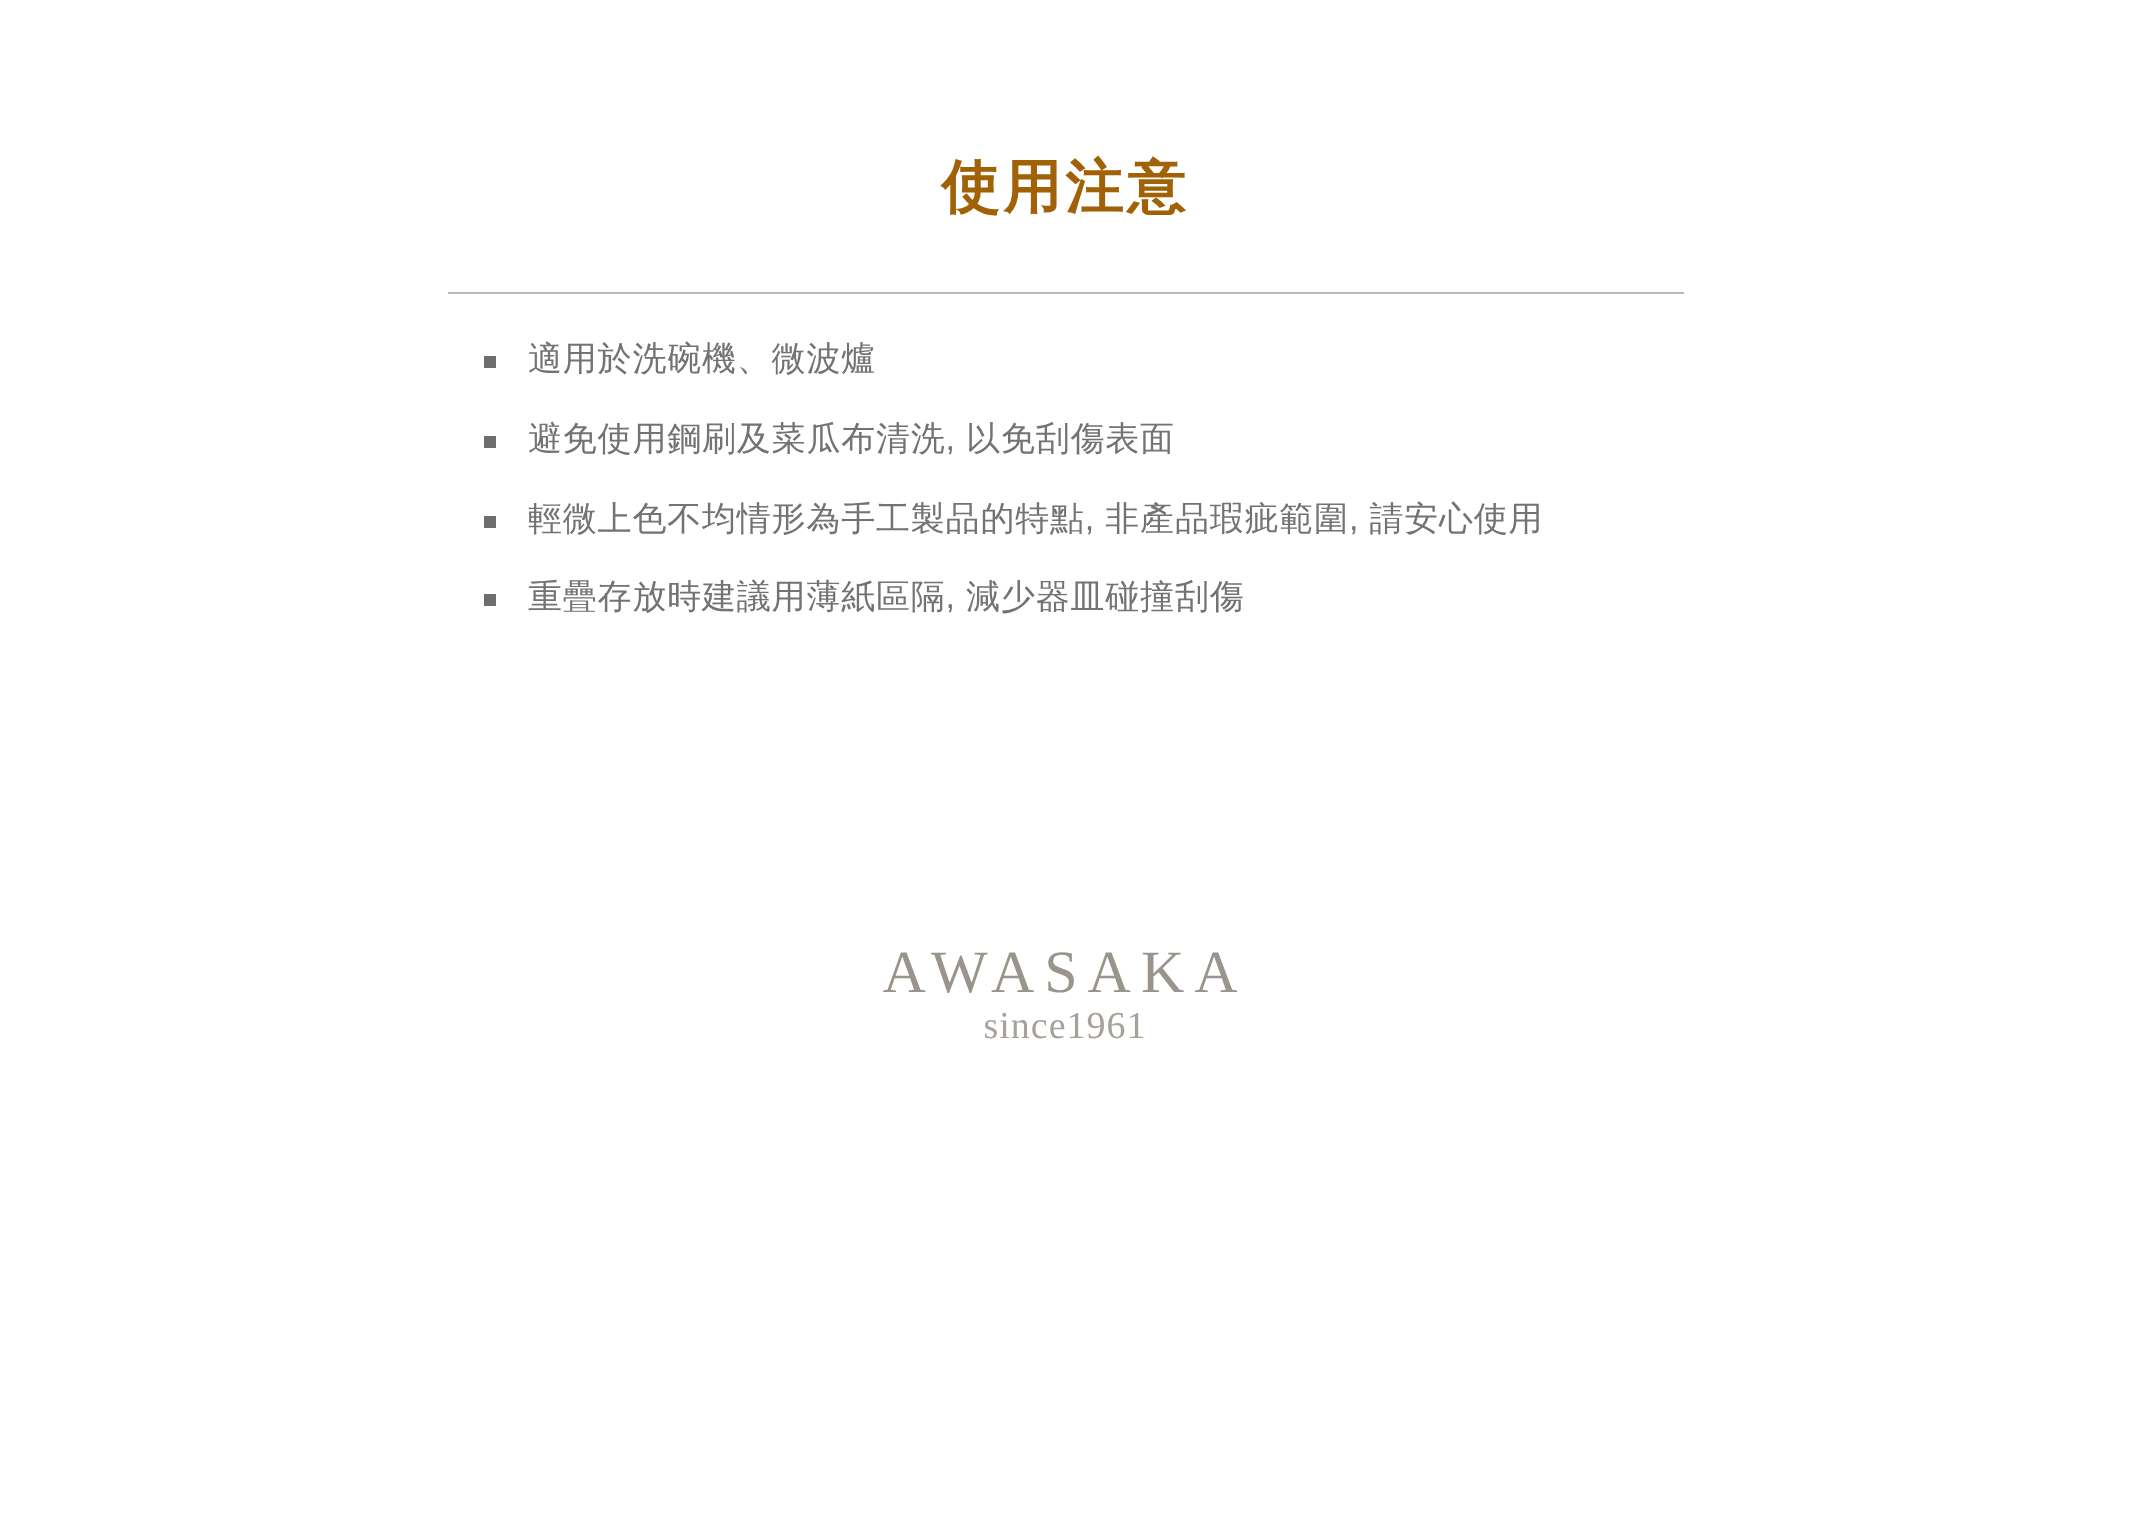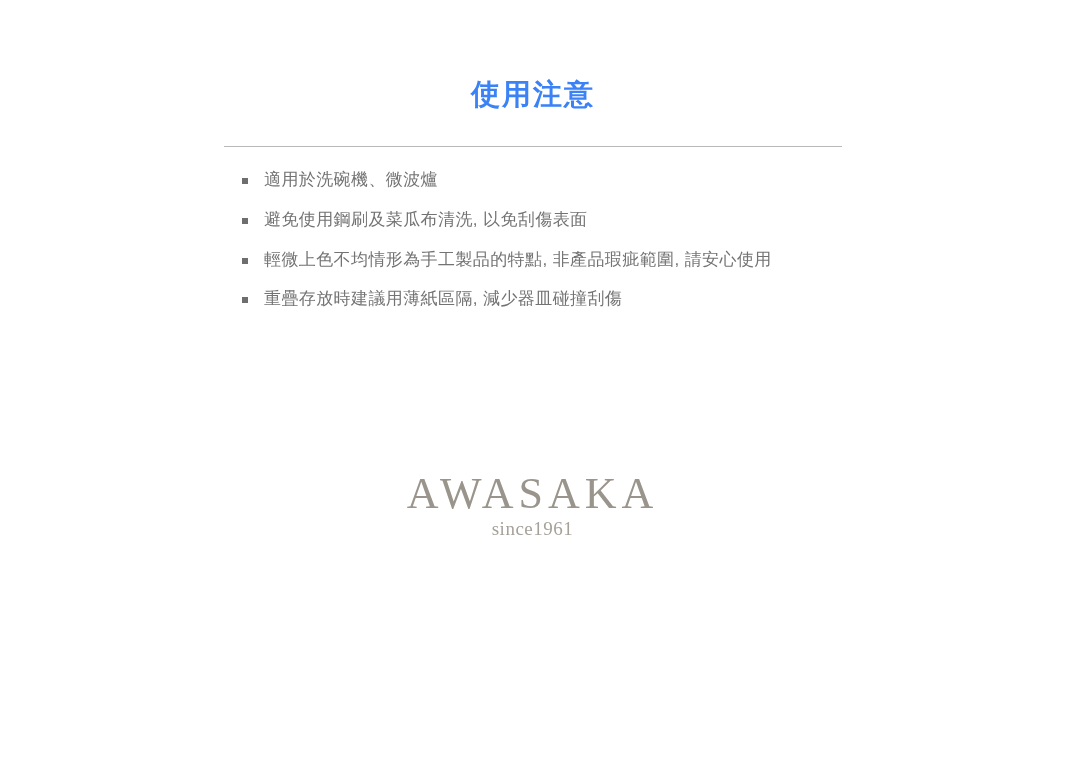--- a/index.html
+++ b/index.html
@@ -27,21 +27,21 @@
     left: 224px;
     top: 58px;
     width: 618px;
   }
 
   .notice-title {
     text-align: center;
     font-family: "Liberation Serif", serif;
     font-size: 29px;
     letter-spacing: 2px;
-    color: #3b82f6;
+    color: #a16207;
     line-height: 1.2;
     padding-bottom: 14px;
     white-space: nowrap;
   }
 
   .title-rule {
     width: 100%;
     height: 1px;
     background: #b9b9b9;
   }
@@ -76,21 +76,21 @@
   .brand-block {
     position: absolute;
     left: 0;
     top: 470px;
     width: 1065px;
     text-align: center;
   }
 
   .brand-name {
     font-family: "Liberation Serif", serif;
-    font-size: 44px;
+    font-size: 30px;
     letter-spacing: 5px;
     color: #9a958c;
     line-height: 1.1;
   }
 
   .brand-since {
     font-family: "Liberation Serif", serif;
     font-size: 19px;
     letter-spacing: 0.5px;
     color: #a6a29a;

